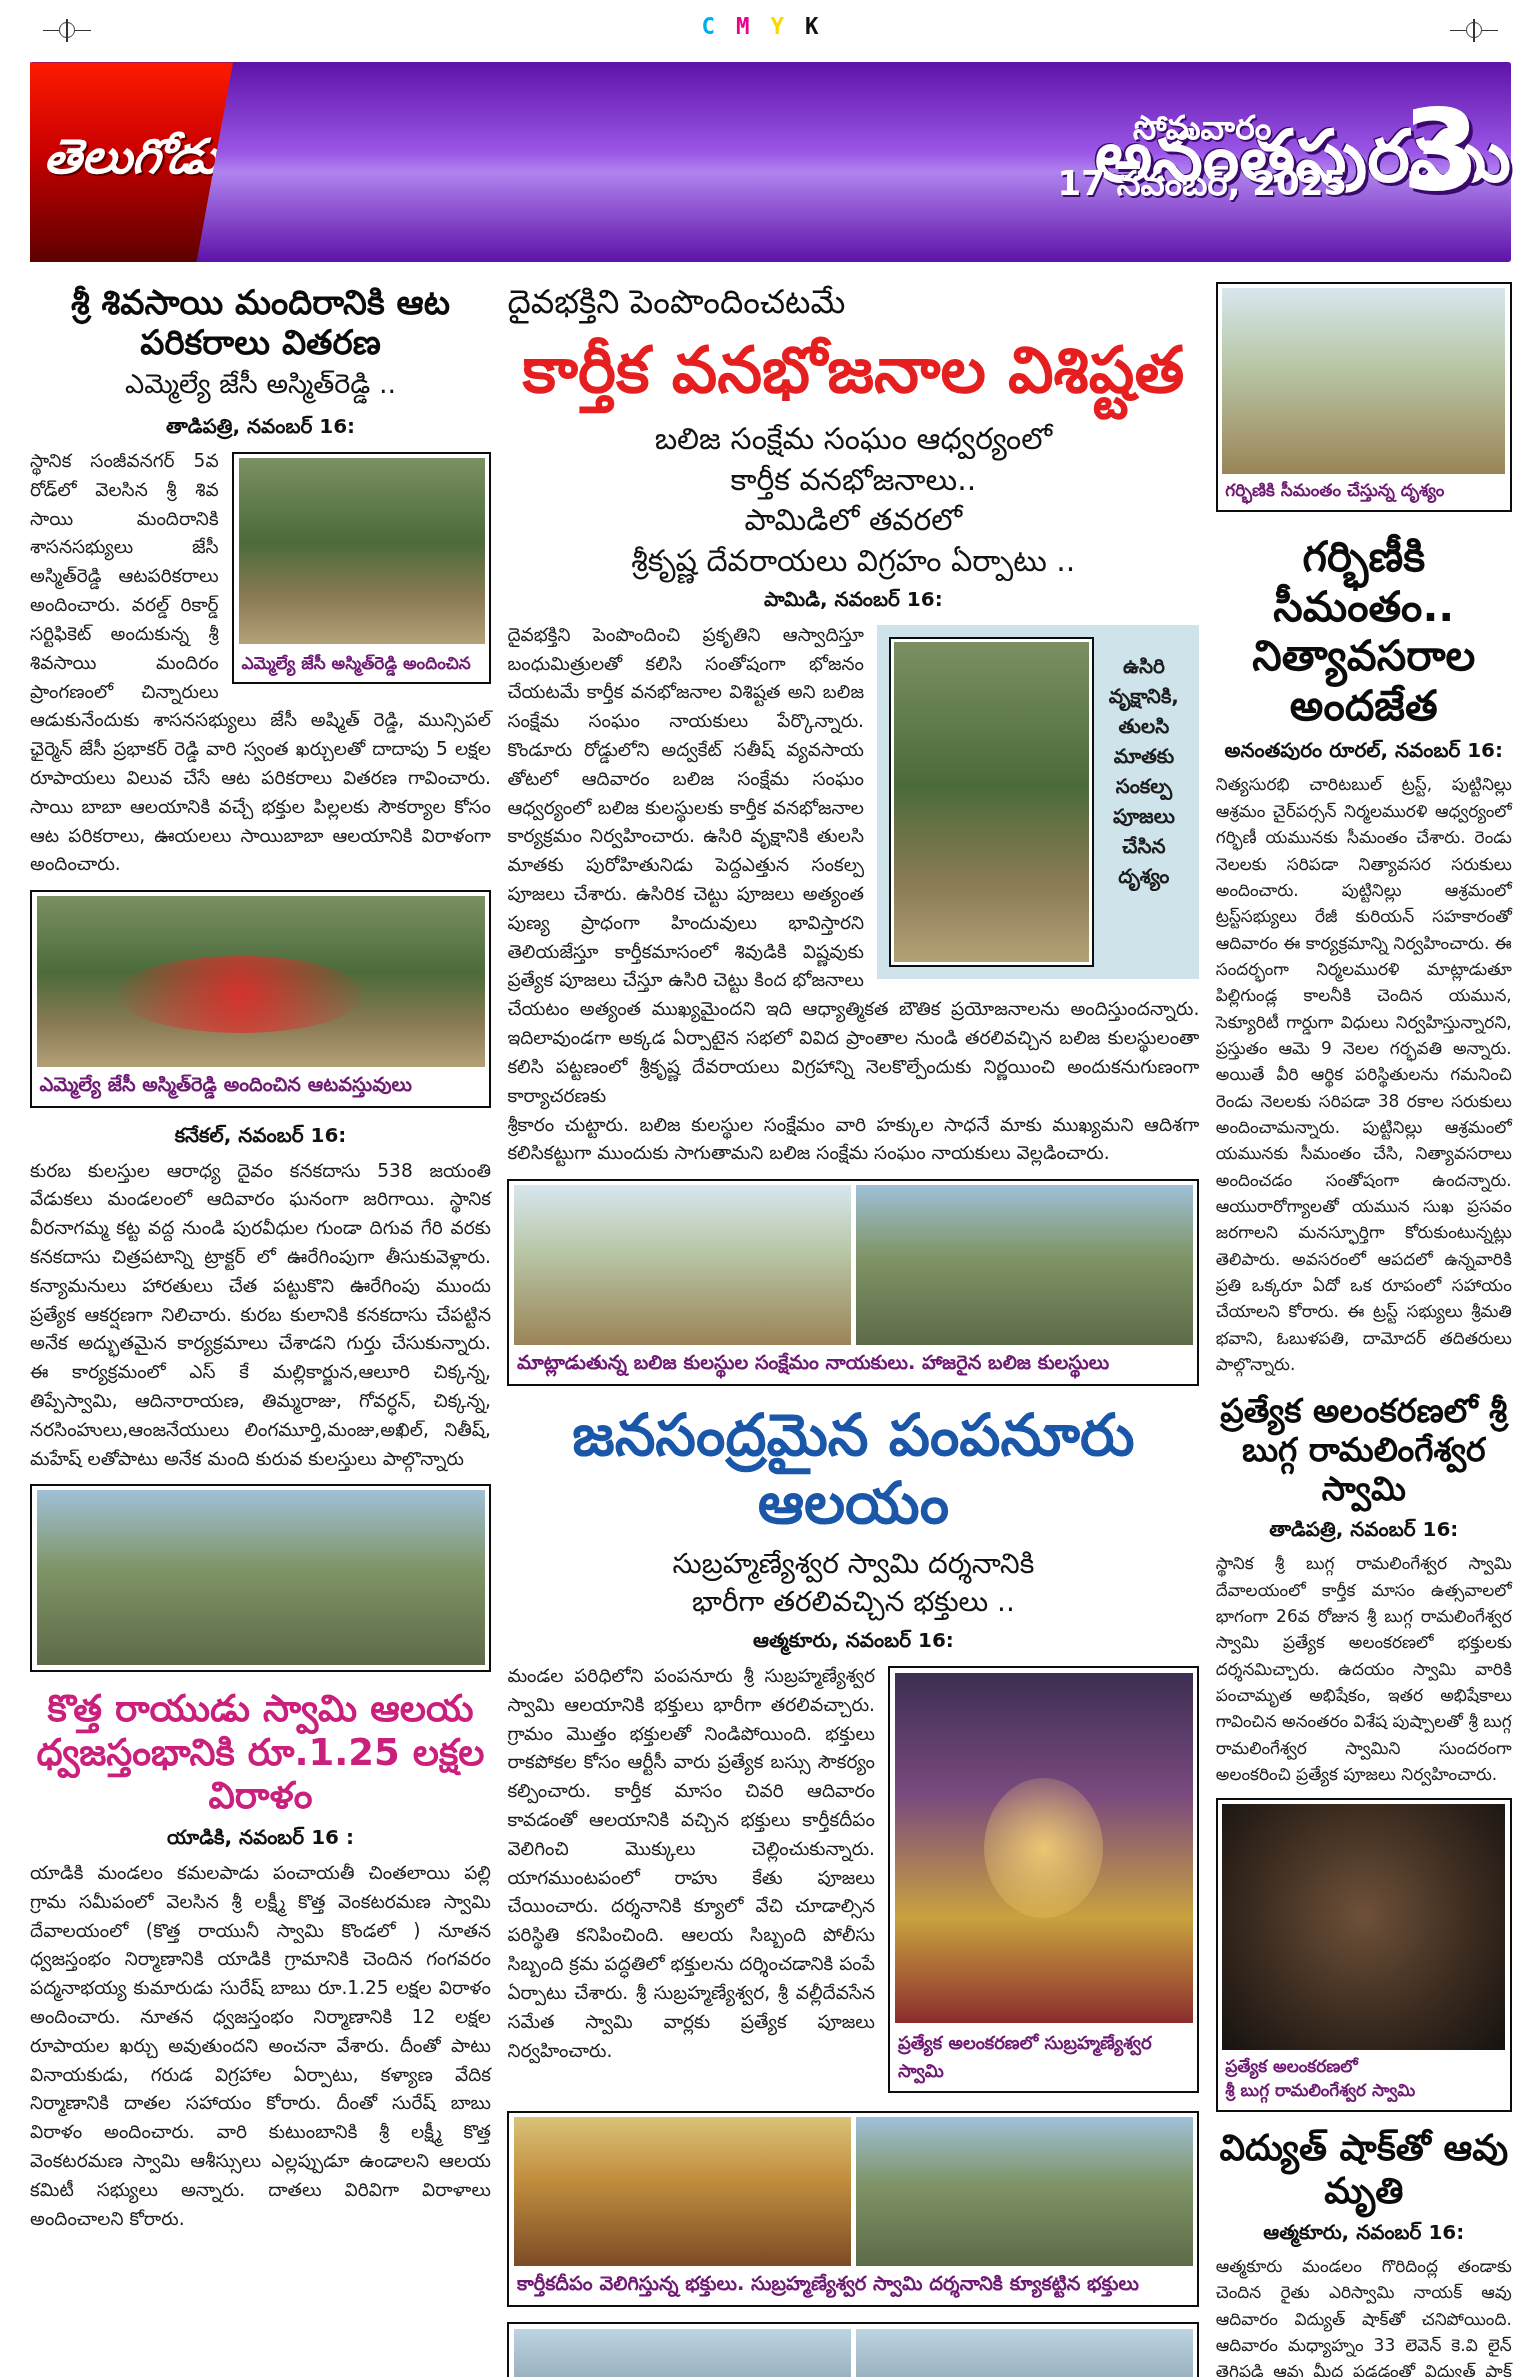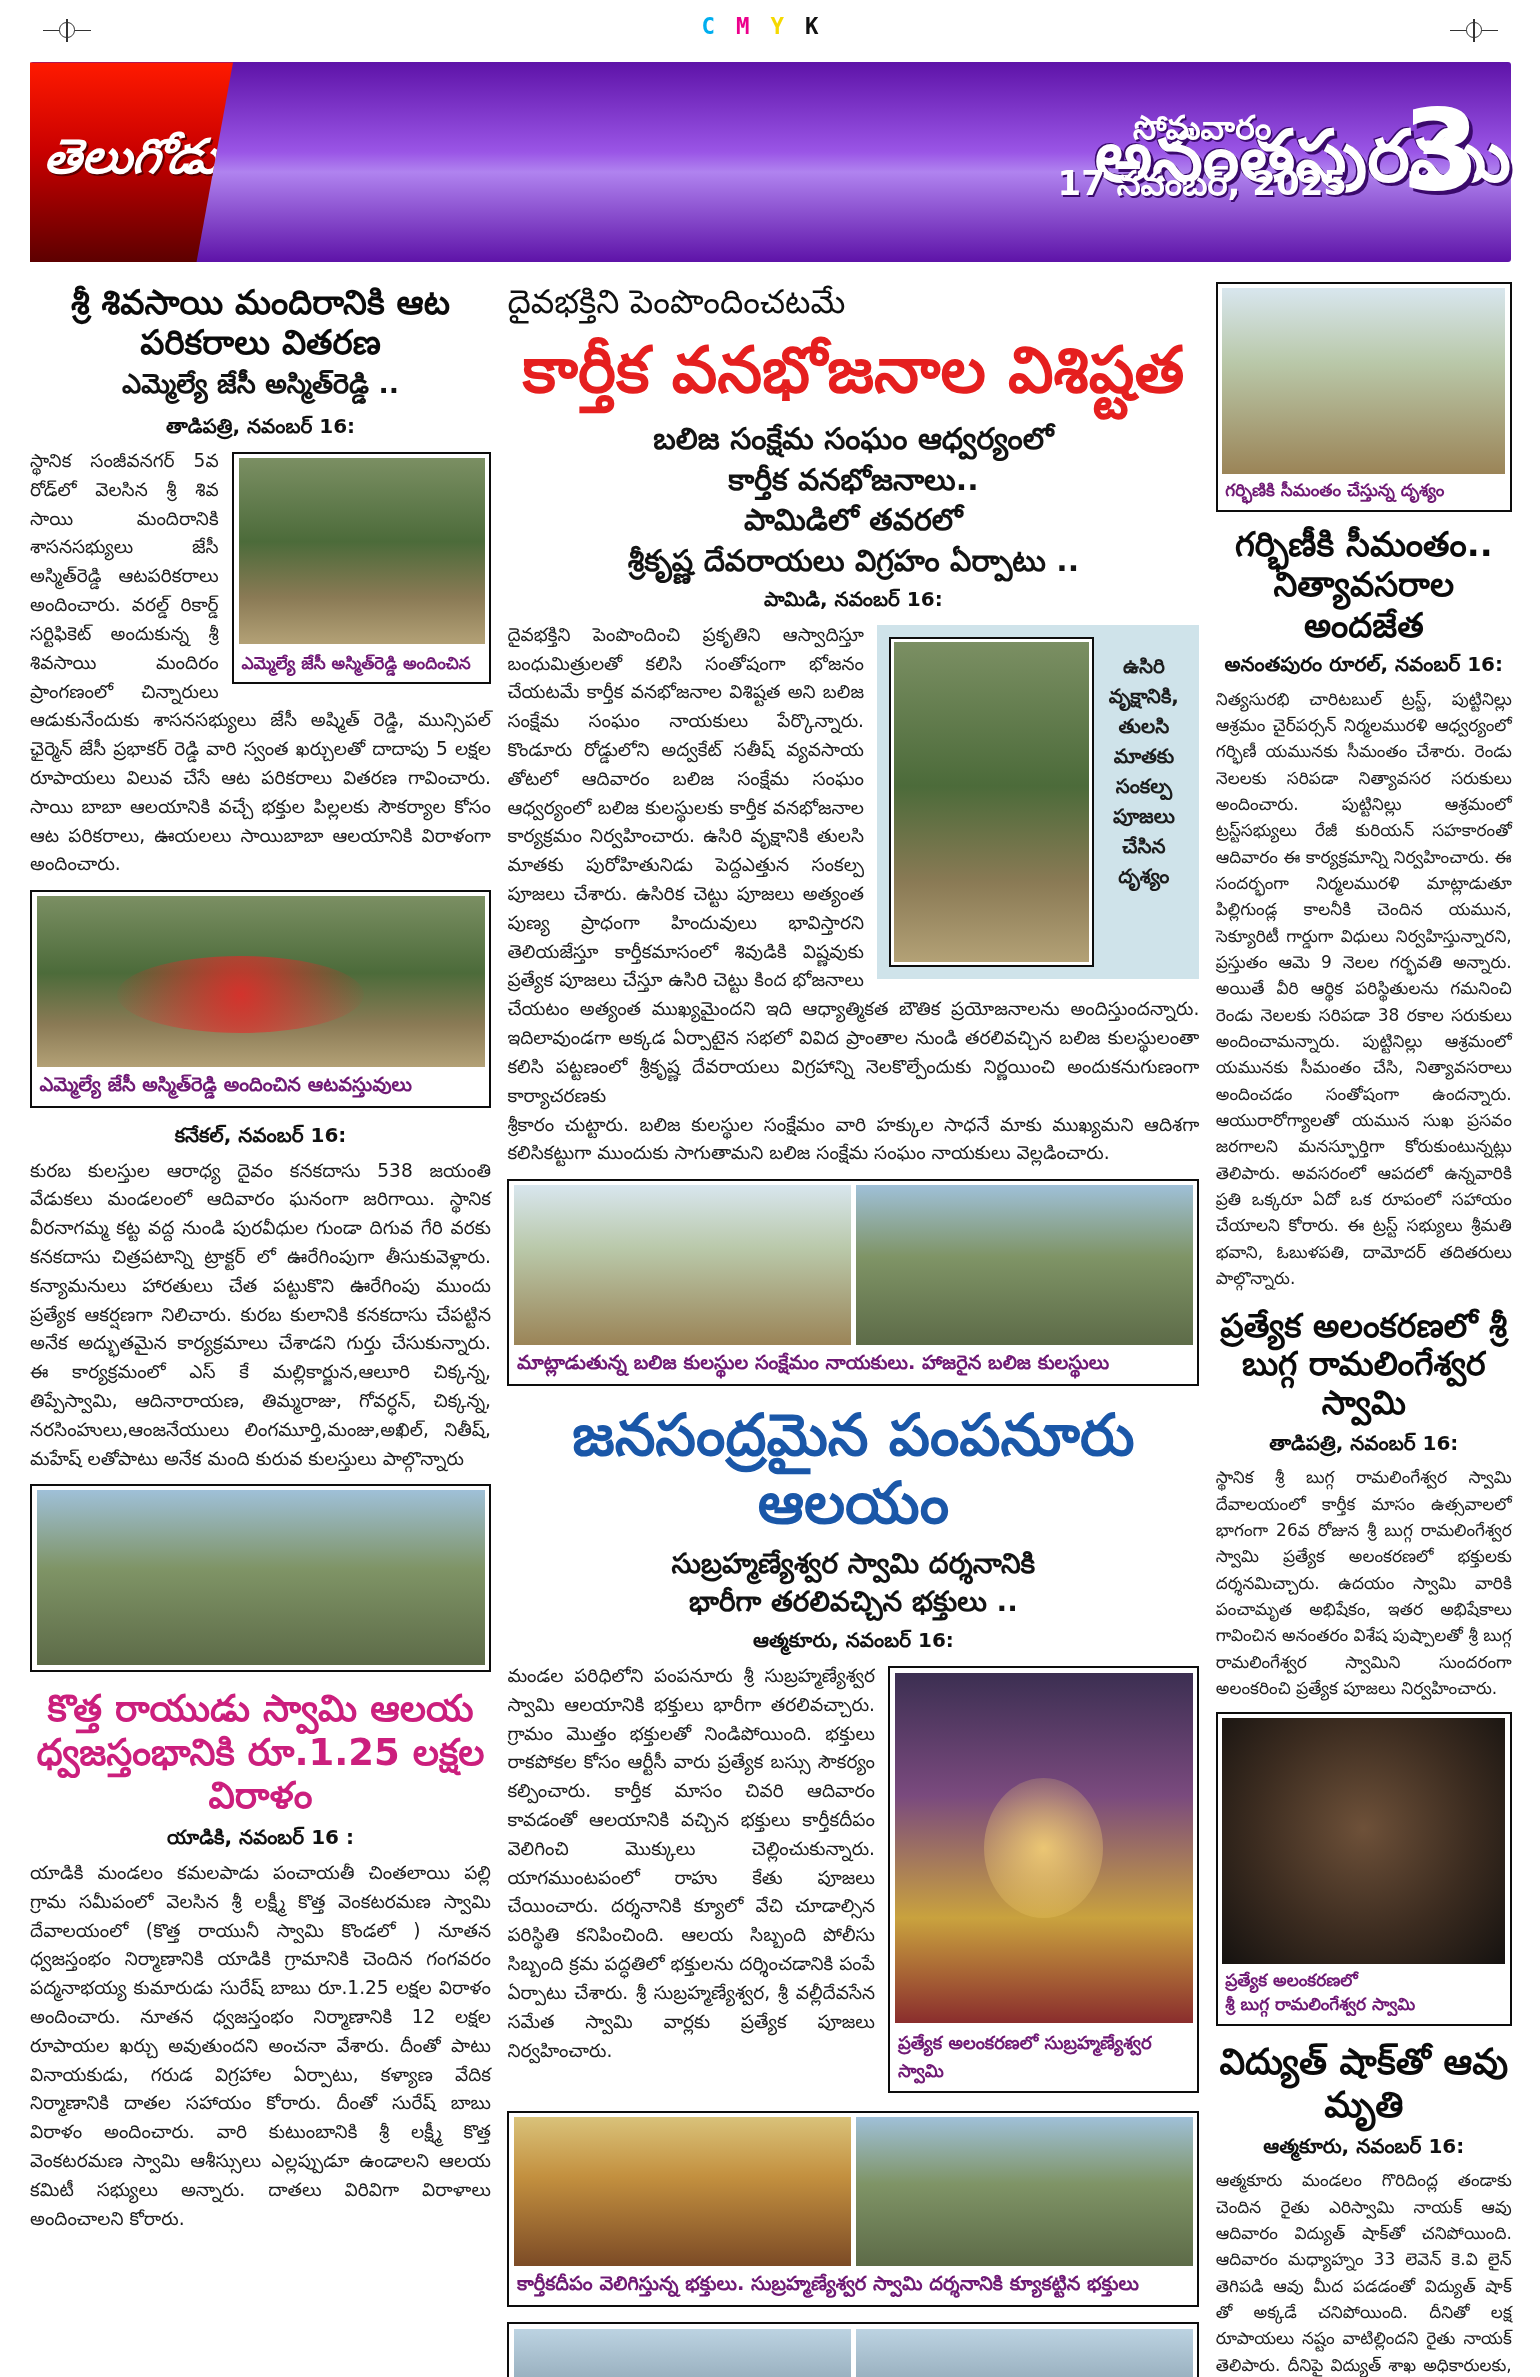--- a/index.html
+++ b/index.html
@@ -30,21 +30,21 @@
   .col-left{width:461px;flex:none;}
   .col-mid{width:692px;flex:none;}
   .col-right{width:296px;flex:none;}
 
   
   .headline{font-weight:bold;color:#0c0c0c;text-align:center;line-height:1.18;}
   .headline.red{color:#e51f1f;}
   .headline.blue{color:#1a57a8;}
   .headline.magenta{color:#cb1f7d;}
   .kicker{font-weight:normal;text-align:left;font-size:33px;color:#111;}
-  .subhead{font-weight:bold;text-align:center;white-space:pre-line;color:#141414;}
+  .subhead{font-weight:normal;text-align:center;white-space:pre-line;color:#141414;}
   .dateline{font-weight:bold;text-align:center;margin:7.5px 0 4.5px 0;font-size:20px;}
   .body-text{font-size:18.6px;line-height:1.55;text-align:justify;color:#1c1c1c;}
 
   
   .photo-frame{border:2.2px solid #0d0d0d;background:#fff;padding:4.5px;}
   .photo{width:100%;position:relative;overflow:hidden;}
   .caption{font-weight:bold;text-align:left;font-size:19.4px;padding:6px 3px 1.5px 3px;color:#701a75;}
   .ph-green{background:linear-gradient(180deg,#7b8f63 0%,#4c6b3a 45%,#8a7a55 75%,#b3a176 100%);}
   .ph-street{background:linear-gradient(180deg,#bcd3e2 0%,#8fa6b5 30%,#6b6f66 60%,#4a4238 100%);}
   .ph-temple{background:linear-gradient(180deg,#d9c27a 0%,#c3903f 40%,#7c4b26 100%);}
@@ -211,21 +211,21 @@
 
     </div>
 
     <div class="col-right">
 
       <div>
         <div class="photo-frame">
           <div class="photo ph-indoor" style="height:186px"></div>
           <div class="caption" style="font-size:17px">గర్భిణికి సీమంతం చేస్తున్న దృశ్యం</div>
         </div>
-        <div class="headline" style="font-size:34px;margin-top:12px">గర్భిణీకి సీమంతం.. నిత్యావసరాల అందజేత</div>
+        <div class="headline" style="font-size:42px;margin-top:20px">గర్భిణీకి సీమంతం.. నిత్యావసరాల అందజేత</div>
         <div class="dateline">అనంతపురం రూరల్, నవంబర్ 16:</div>
         <div class="body-text" style="font-size:17px">నిత్యసురభి చారిటబుల్ ట్రస్ట్, పుట్టినిల్లు ఆశ్రమం చైర్‌పర్సన్ నిర్మలమురళి ఆధ్వర్యంలో గర్భిణీ యమునకు సీమంతం చేశారు. రెండు నెలలకు సరిపడా నిత్యావసర సరుకులు అందించారు. పుట్టినిల్లు ఆశ్రమంలో ట్రస్ట్‌సభ్యులు రేజీ కురియన్ సహకారంతో ఆదివారం ఈ కార్యక్రమాన్ని నిర్వహించారు. ఈ సందర్భంగా నిర్మలమురళి మాట్లాడుతూ పిల్లిగుండ్ల కాలనీకి చెందిన యమున, సెక్యూరిటీ గార్డుగా విధులు నిర్వహిస్తున్నారని, ప్రస్తుతం ఆమె 9 నెలల గర్భవతి అన్నారు. అయితే వీరి ఆర్థిక పరిస్థితులను గమనించి రెండు నెలలకు సరిపడా 38 రకాల సరుకులు అందించామన్నారు. పుట్టినిల్లు ఆశ్రమంలో యమునకు సీమంతం చేసి, నిత్యావసరాలు అందించడం సంతోషంగా ఉందన్నారు. ఆయురారోగ్యాలతో యమున సుఖ ప్రసవం జరగాలని మనస్ఫూర్తిగా కోరుకుంటున్నట్లు తెలిపారు. అవసరంలో ఆపదలో ఉన్నవారికి ప్రతి ఒక్కరూ ఏదో ఒక రూపంలో సహాయం చేయాలని కోరారు. ఈ ట్రస్ట్ సభ్యులు శ్రీమతి భవాని, ఓబుళపతి, దామోదర్ తదితరులు పాల్గొన్నారు.</div>
       </div>
 
       <div class="mt20">
         <div class="headline" style="font-size:33px">ప్రత్యేక అలంకరణలో శ్రీ బుగ్గ రామలింగేశ్వర స్వామి</div>
         <div class="dateline">తాడిపత్రి, నవంబర్ 16:</div>
         <div class="body-text" style="font-size:17px">స్థానిక శ్రీ బుగ్గ రామలింగేశ్వర స్వామి దేవాలయంలో కార్తీక మాసం ఉత్సవాలలో భాగంగా 26వ రోజున శ్రీ బుగ్గ రామలింగేశ్వర స్వామి ప్రత్యేక అలంకరణలో భక్తులకు దర్శనమిచ్చారు. ఉదయం స్వామి వారికి పంచామృత అభిషేకం, ఇతర అభిషేకాలు గావించిన అనంతరం విశేష పుష్పాలతో శ్రీ బుగ్గ రామలింగేశ్వర స్వామిని సుందరంగా అలంకరించి ప్రత్యేక పూజలు నిర్వహించారు.</div>
         <div class="photo-frame mt14">
           <div class="photo ph-lingam" style="height:246px"></div>

